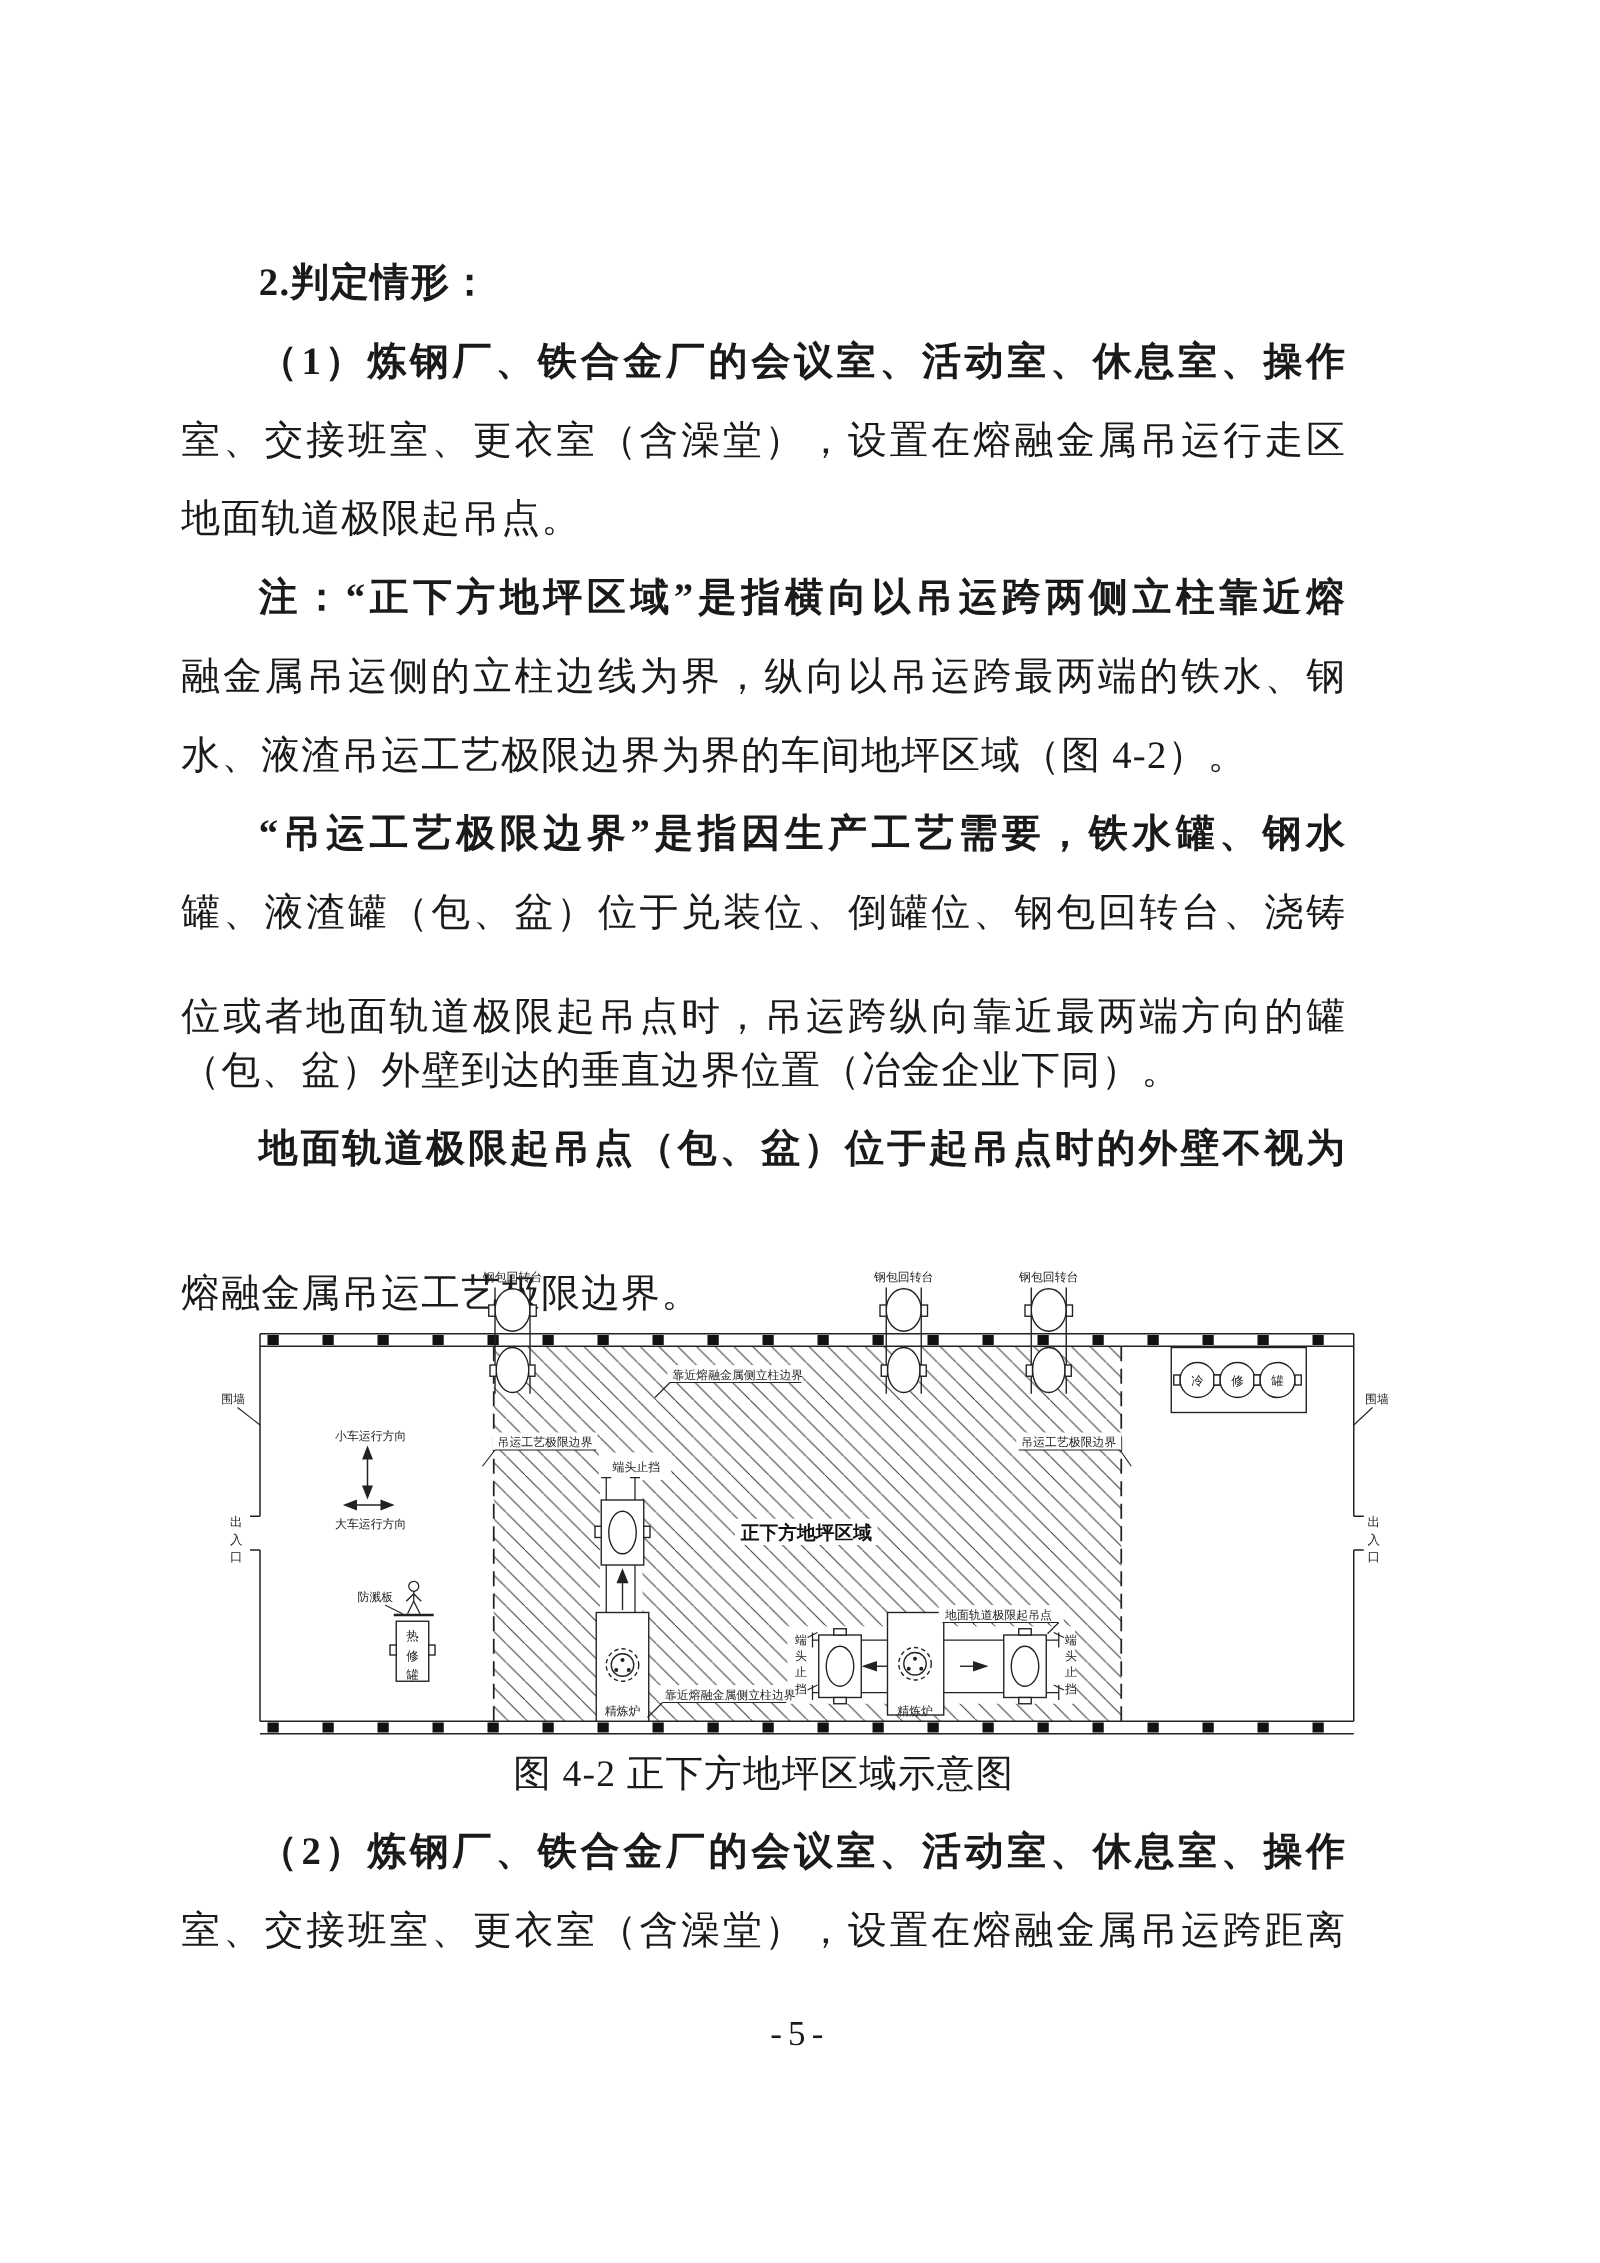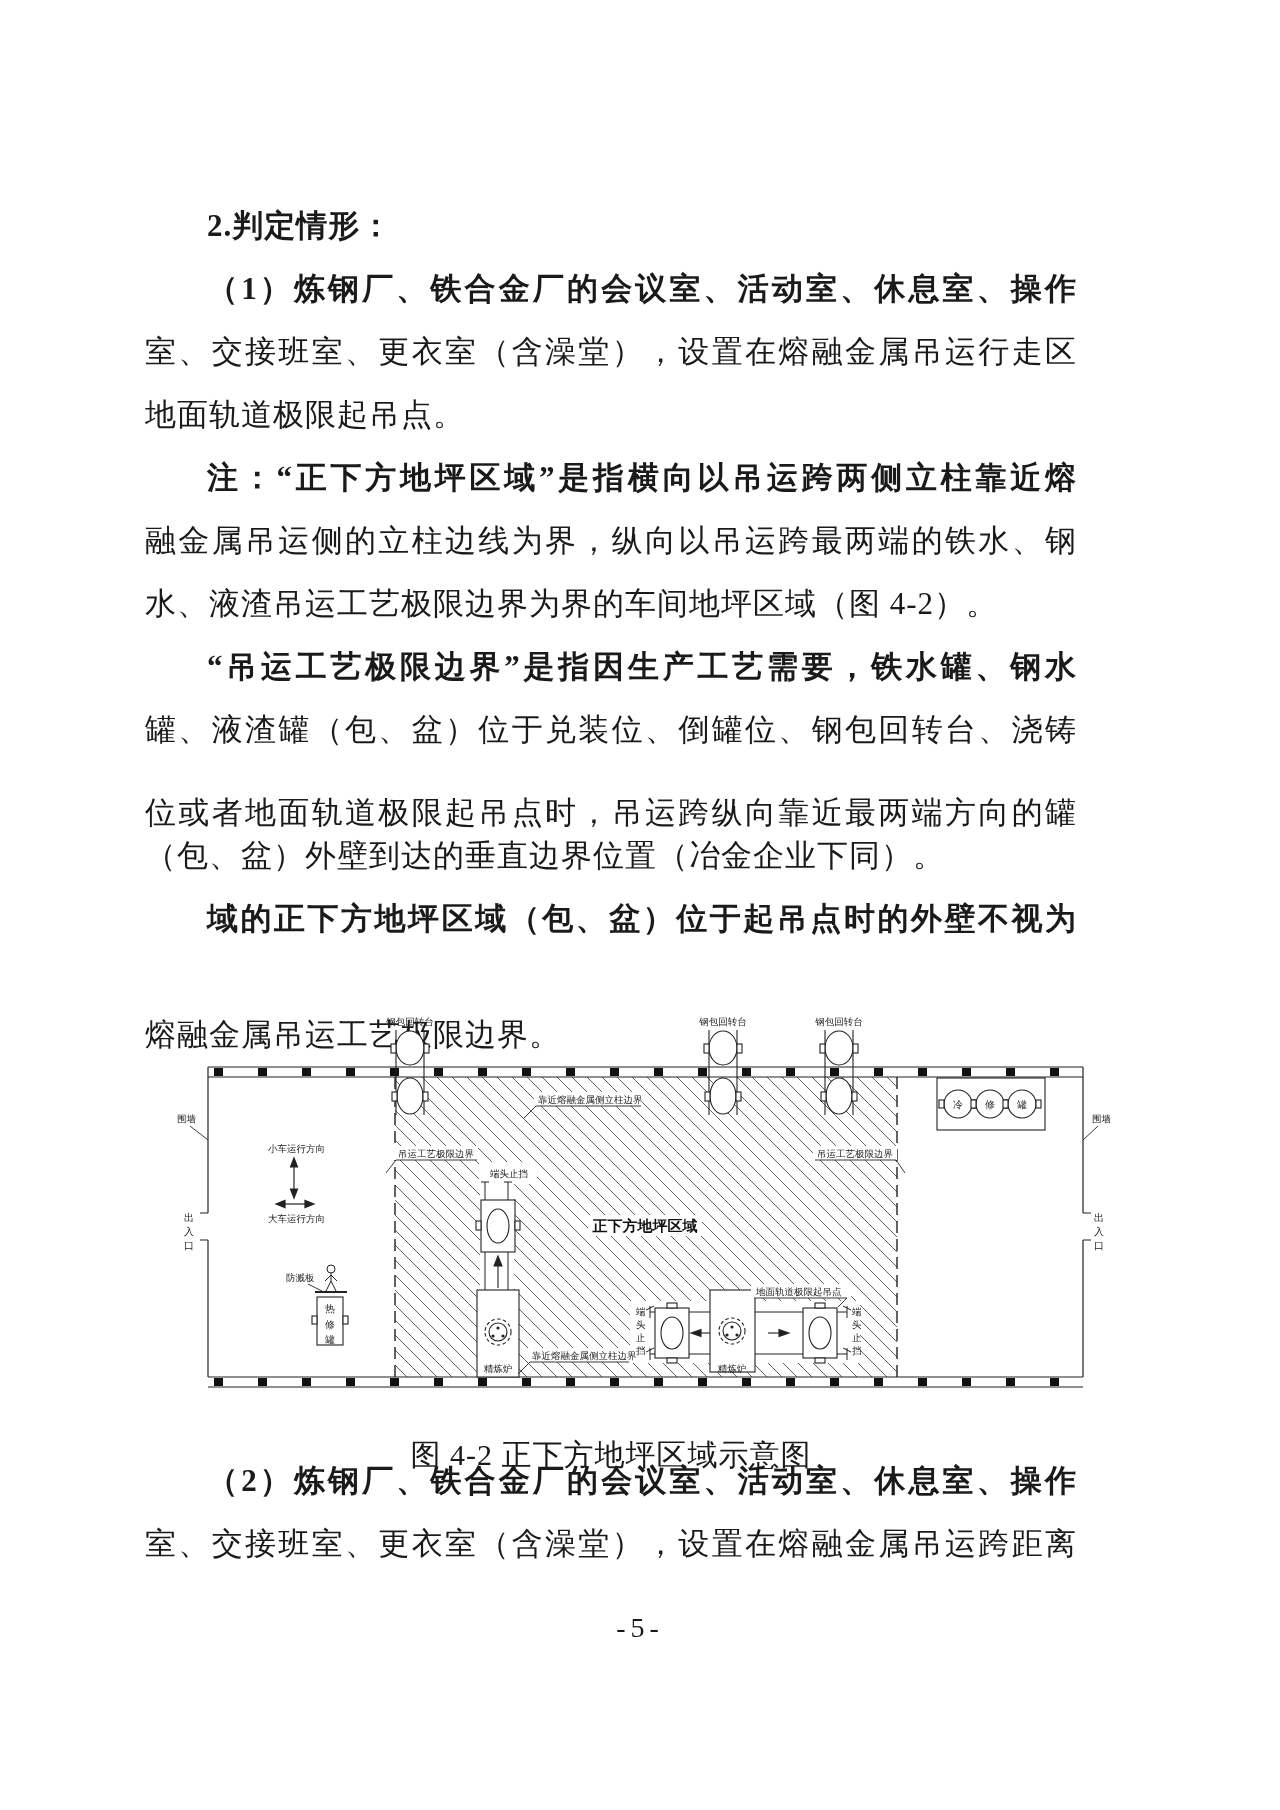--- a/index.html
+++ b/index.html
@@ -10,21 +10,21 @@
   }
   .tline{
     position:absolute;left:145px;width:932px;font-size:31px;line-height:42px;
     letter-spacing:1px;
   }
   .j{text-align:justify;text-align-last:justify;}
   .ind{text-indent:62px;font-weight:bold;}
   .bold{font-weight:bold;}
   .caption{
     position:absolute;left:145px;width:932px;top:1399px;text-align:center;
-    font-size:30px;letter-spacing:1px;margin-top:36px;
+    font-size:30px;letter-spacing:1px;
   }
   .pagenum{
     position:absolute;left:0;width:1280px;top:1612px;text-align:center;
     font-size:28px;letter-spacing:5px;
   }
   #figsvg{position:absolute;left:150px;top:1000px;width:1000px;height:400px;}
   #figsvg text{font-family:"Liberation Serif","DejaVu Serif",serif;}
 </style>
 </head>
 <body>
@@ -34,21 +34,21 @@
 <div class="tline j ind" style="top:268px">（1）炼钢厂、铁合金厂的会议室、活动室、休息室、操作</div>
 <div class="tline j" style="top:331px">室、交接班室、更衣室（含澡堂），设置在熔融金属吊运行走区</div>
 <div class="tline" style="top:394px">地面轨道极限起吊点。</div>
 <div class="tline j ind" style="top:457px">注：“正下方地坪区域”是指横向以吊运跨两侧立柱靠近熔</div>
 <div class="tline j" style="top:520px">融金属吊运侧的立柱边线为界，纵向以吊运跨最两端的铁水、钢</div>
 <div class="tline" style="top:583px">水、液渣吊运工艺极限边界为界的车间地坪区域（图 4-2）。</div>
 <div class="tline j ind" style="top:646px">“吊运工艺极限边界”是指因生产工艺需要，铁水罐、钢水</div>
 <div class="tline j" style="top:709px">罐、液渣罐（包、盆）位于兑装位、倒罐位、钢包回转台、浇铸</div>
 <div class="tline j" style="top:792px">位或者地面轨道极限起吊点时，吊运跨纵向靠近最两端方向的罐</div>
 <div class="tline" style="top:835px">（包、盆）外壁到达的垂直边界位置（冶金企业下同）。</div>
-<div class="tline j ind" style="top:898px">域的正下方地坪区域（包、盆）位于起吊点时的外壁不视为</div>
+<div class="tline j ind" style="top:898px">地面轨道极限起吊点（包、盆）位于起吊点时的外壁不视为</div>
 <div class="tline" style="top:1014px">熔融金属吊运工艺极限边界。</div>
 
 <svg id="figsvg" viewBox="0 0 1000 400">
   <defs>
     <pattern id="hatch" width="15" height="15" patternUnits="userSpaceOnUse">
       <path d="M-1,-1 L16,16" stroke="#3a3a3a" stroke-width="0.8"></path>
     </pattern>
   </defs>
 
   <rect x="245" y="77" width="502" height="300" fill="url(#hatch)"></rect>

